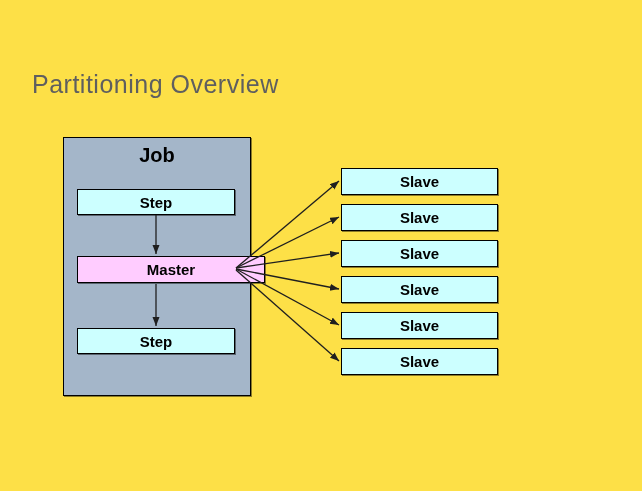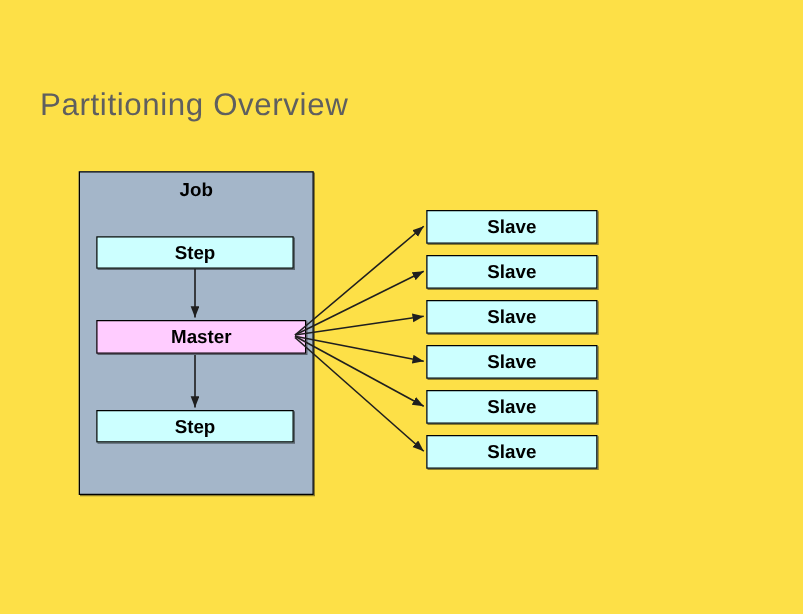--- a/index.html
+++ b/index.html
@@ -36,42 +36,42 @@
     background: #a4b6c9;
     border: 1px solid #000000;
     box-shadow: 1px 1px 0 rgba(0,0,0,0.45);
   }
   .job-label {
     position: absolute;
     left: 0;
     top: 6px;
     width: 100%;
     text-align: center;
-    font-size: 15px;
+    font-size: 20px;
     font-weight: 700;
     color: #000000;
   }
   .node {
     position: absolute;
     box-sizing: border-box;
     border: 1px solid #000000;
     box-shadow: 1px 1px 0 rgba(0,0,0,0.45);
     display: flex;
     align-items: center;
     justify-content: center;
     font-size: 15px;
     font-weight: 700;
     color: #000000;
   }
   .step-top    { left: 77px;  top: 189px; width: 158px; height: 26px; background: #ccffff; }
-  .master      { left: 77px;  top: 256px; width: 168px; height: 27px; background: #ffccff; }
+  .master      { left: 77px;  top: 256px; width: 188px; height: 27px; background: #ffccff; }
   .step-bottom { left: 77px;  top: 328px; width: 158px; height: 26px; background: #ccffff; }
   .slave {
     left: 341px;
-    width: 137px;
+    width: 157px;
     height: 27px;
     background: #ccffff;
   }
   .arrow-layer {
     position: absolute;
     left: 0;
     top: 0;
     width: 642px;
     height: 491px;
     pointer-events: none;

